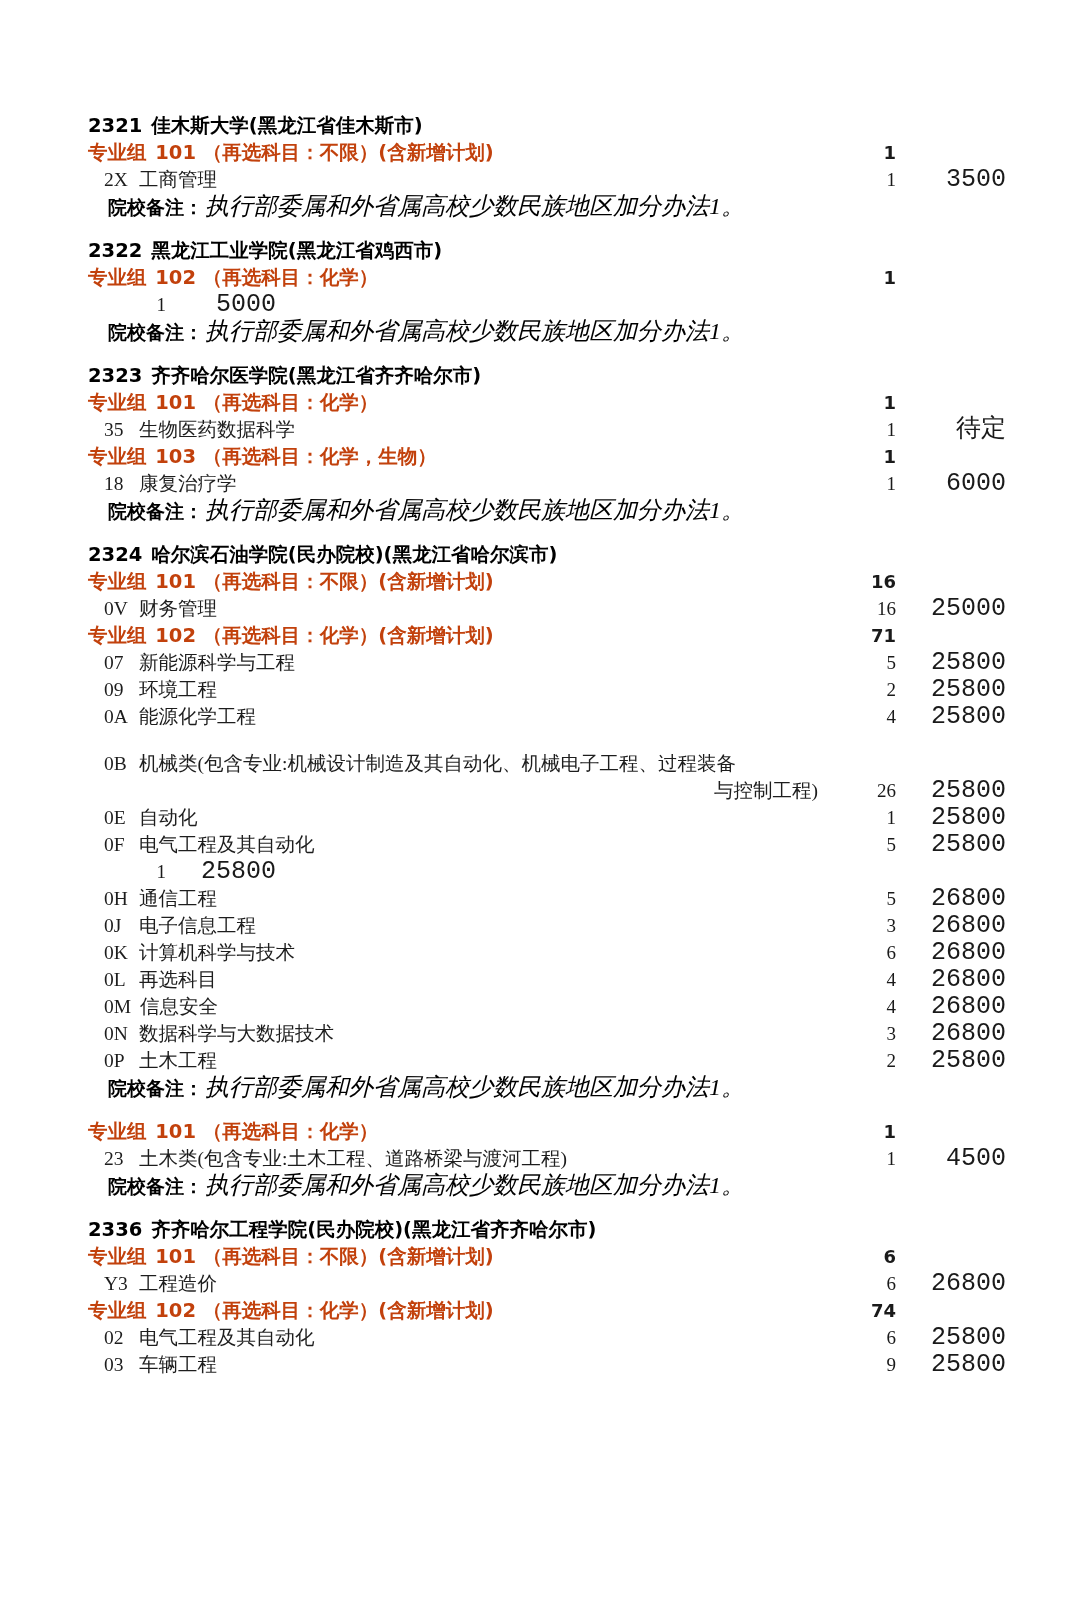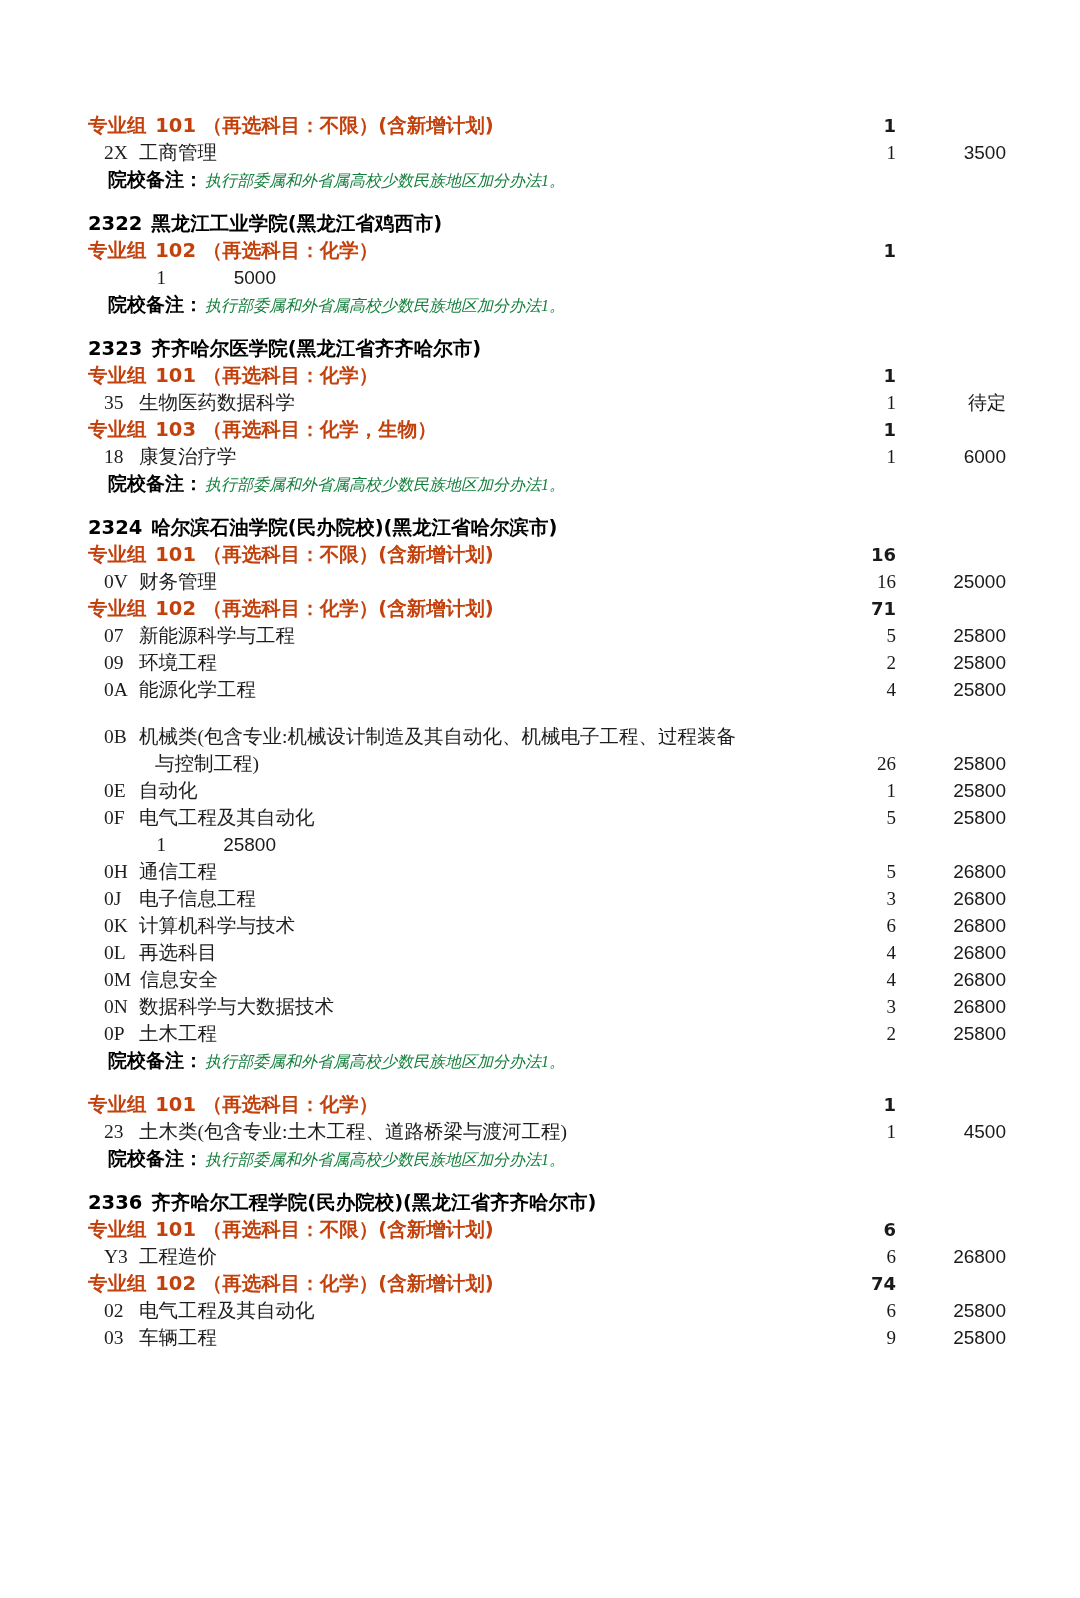--- a/index.html
+++ b/index.html
@@ -46,22 +46,22 @@
     flex: 0 0 78px;
     text-align: right;
     font-family: "Liberation Serif", "DejaVu Serif", serif;
     font-size: 19px;
     color: #1a1a1a;
     padding-right: 6px;
   }
   .row .fee {
     flex: 0 0 104px;
     text-align: right;
-    font-family: Liberation Sans, sans-serif;
-    font-size: 19px;
+    font-family: Liberation Mono, monospace;
+    font-size: 25px;
     color: #1a1a1a;
     padding-right: 14px;
   }
 
   
   .school-title {
     font-family: "DejaVu Sans", "Liberation Sans", sans-serif;
     font-weight: bold;
     font-size: 19.5px;
     letter-spacing: 0px;
@@ -106,39 +106,40 @@
     white-space: normal;
     margin-top: 20px;
   }
   .major-line.wrapped .mname {
     display: inline;
   }
   .major-line .cont {
     display: block;
     padding-left: 51px;
     text-indent: 0;
+    text-align: right;
   }
 
   
   .remark-line .txt {
     font-size: 19.5px;
     white-space: nowrap;
   }
   .remark-line .rk-label {
     font-family: "DejaVu Sans", "Liberation Sans", sans-serif;
     font-weight: bold;
     font-size: 19px;
     color: #000;
     padding-left: 20px;
   }
   .remark-line .rk-body {
     font-family: "Liberation Serif", "DejaVu Serif", serif;
     font-style: italic;
-    font-size: 16px;
-    color: #15803d;
+    font-size: 24px;
+    color: #000000;
     margin-left: 2px;
   }
 
   
   .footer {
     position: absolute;
     right: 62px;
     bottom: 70px;
     text-align: right;
   }
@@ -157,20 +158,25 @@
     letter-spacing: 1px;
     white-space: nowrap;
   }
 </style>
 </head>
 <body>
 
 <div id="page">
   <div id="content">
       <div class="school-block">
+        <div class="row school-row">
+          <div class="txt school-title"><span class="code">2321</span><span class="sname">佳木斯大学(黑龙江省佳木斯市)</span></div>
+          <div class="num"></div>
+          <div class="fee"></div>
+        </div>
         <div class="row group-line">
           <div class="txt"><span class="gpre">专业组</span> <span class="gcode">101</span> <span class="gcond">（再选科目：不限）(含新增计划)</span></div>
           <div class="num">1</div>
           <div class="fee"></div>
         </div>
         <div class="row major-line">
           <div class="txt"><span class="mcode">2X</span><span class="mname">工商管理</span></div>
           <div class="num">1</div>
           <div class="fee">3500</div>
         </div>

